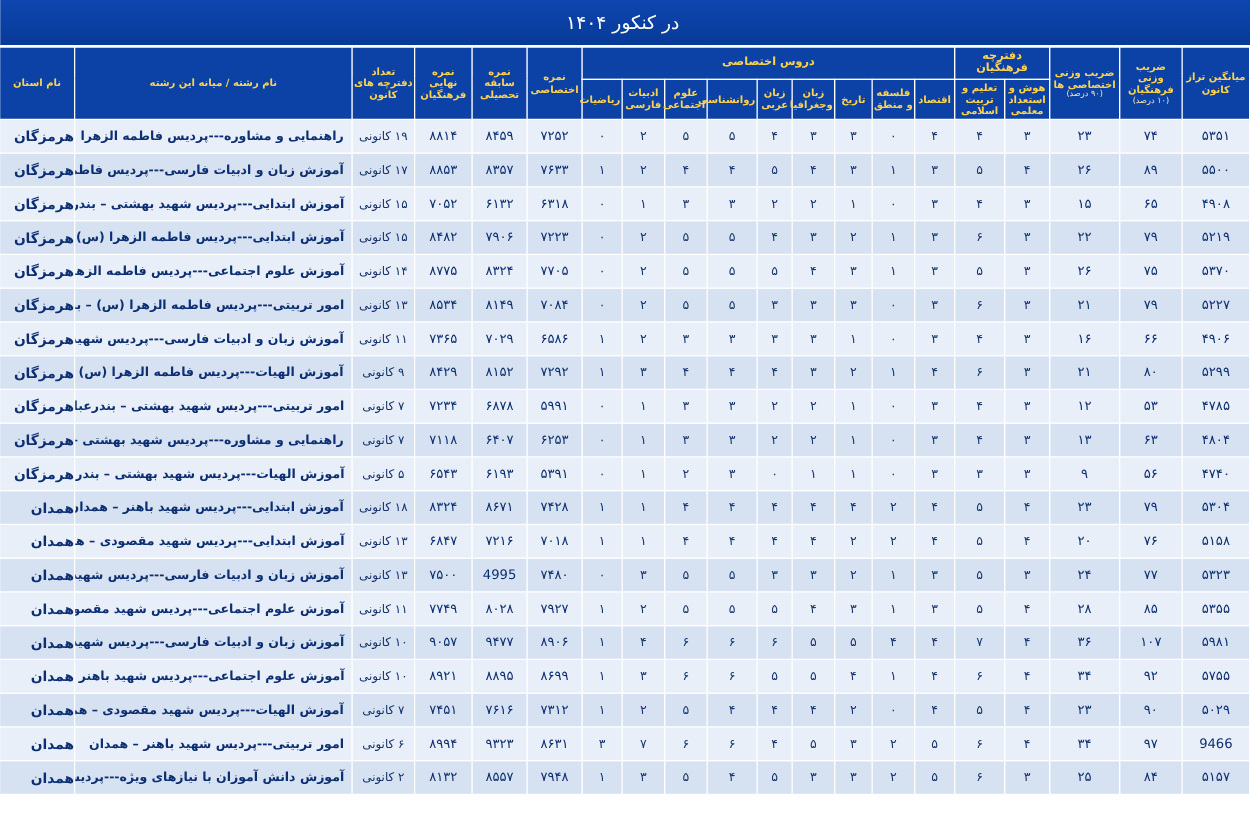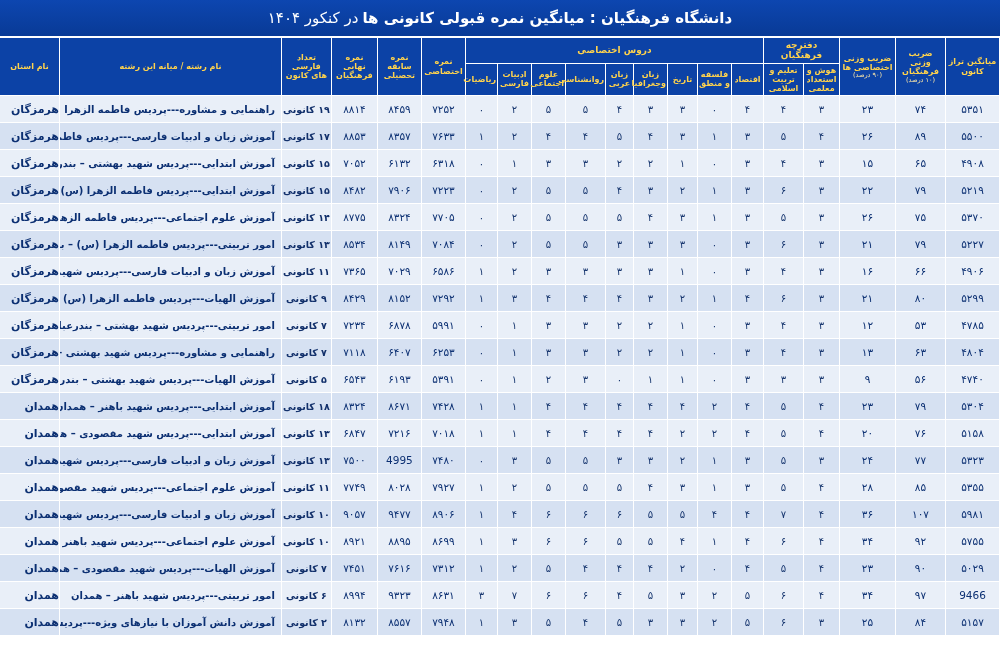--- a/index.html
+++ b/index.html
@@ -56,21 +56,21 @@
   td.province{font-weight:bold;font-size:11px;color:#0b2f72;padding-left:32px;}
   td.field{
     text-align:right;
     padding:0 6px;
     font-size:10px;
     font-weight:bold;
     color:#0b2f72;
     white-space:nowrap;
     overflow:hidden;
   }
-  td.count{font-size:9.5px;color:#12306b;font-weight:bold;}
+  td.count{font-size:9.5px;color:#12306b;}
   td.num{font-size:10.5px;color:#0b2f72;}
   td.small{font-size:10px;color:#16356e;}
 
   
   col.c-taraz{width:54px;}
   col.c-zaribf{width:50px;}
   col.c-zaribe{width:56px;}
   col.c-hoosh{width:36px;}
   col.c-tarbiat{width:40px;}
   col.c-eghtesad{width:32px;}
@@ -88,21 +88,20 @@
   col.c-tedad{width:50px;}
   col.c-name{width:222px;}
   col.c-ostan{width:60px;}
 </style>
 </head>
 <body>
 
 <div class="page">
 
   <div class="title-bar">
-    <span>دانشگاه فرهنگیان : میانگین نمره قبولی کانونی ها</span>
     <span class="sub">در کنکور ۱۴۰۴</span>
   </div>
 
   <table>
     <colgroup>
       <col class="c-taraz">
         <col class="c-zaribf">
         <col class="c-zaribe">
       <col class="c-hoosh">
         <col class="c-tarbiat">
@@ -129,21 +128,21 @@
           <span>ضریب وزنی فرهنگیان</span><small>(۱۰ درصد)</small>
         </th>
         <th rowspan="2">
           <span>ضریب وزنی اختصاصی ها</span><small>(۹۰ درصد)</small>
         </th>
         <th colspan="2" class="grp">دفترچه فرهنگیان</th>
         <th colspan="9" class="grp">دروس اختصاصی</th>
         <th rowspan="2">نمره اختصاصی</th>
         <th rowspan="2">نمره سابقه تحصیلی</th>
         <th rowspan="2">نمره نهایی فرهنگیان</th>
-        <th rowspan="2">تعداد فارسی های کانون</th>
+        <th rowspan="2">تعداد دفترچه های کانون</th>
         <th rowspan="2">نام رشته / میانه این رشته</th>
         <th rowspan="2">نام استان</th>
       </tr>
       <tr>
         <th>هوش و استعداد معلمی</th>
         <th>تعلیم و تربیت اسلامی</th>
         <th>اقتصاد</th>
         <th>فلسفه و منطق</th>
         <th>تاریخ</th>
         <th>زبان وجغرافیا</th>

